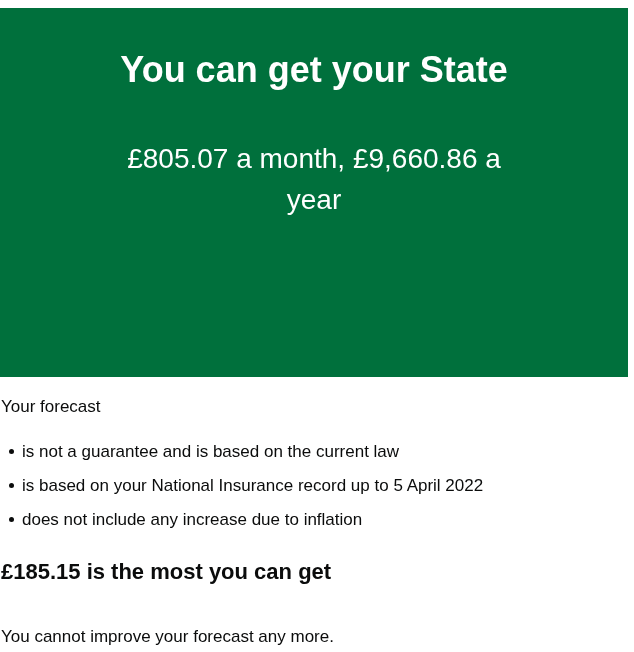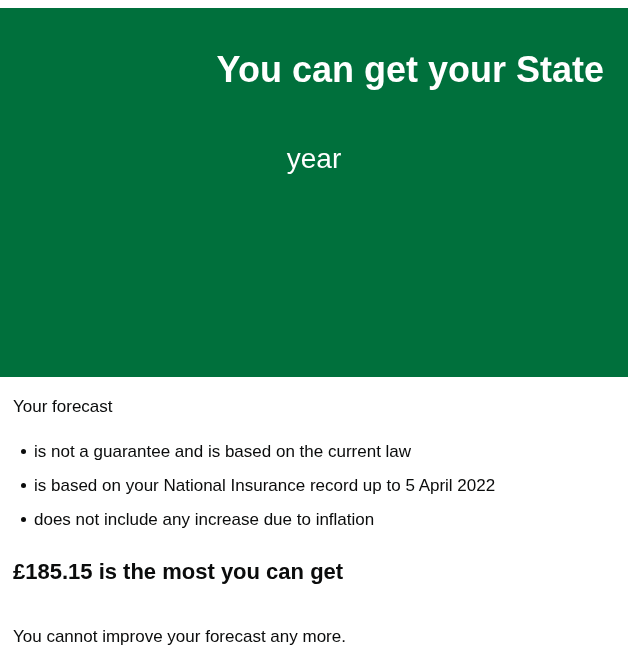--- a/index.html
+++ b/index.html
@@ -33,21 +33,20 @@
     color: #ffffff;
     text-align: center;
     padding: 39px 24px 0 24px;
   }
   .panel-title {
     margin: 0 0 46px 0;
     font-size: 36px;
     line-height: 45px;
     font-weight: 700;
     letter-spacing: 0;
-    text-align: right;
   }
   .panel-title .t-line {
     display: block;
     white-space: nowrap;
   }
   .panel-body {
     font-size: 28px;
     line-height: 41px;
     font-weight: 400;
   }
@@ -72,21 +71,21 @@
     width: 132px;
     height: 66px;
   }
 
   
   .content {
     position: absolute;
     top: 377px;
     left: 0;
     width: 528px;
-    padding-left: 13px;
+    padding-left: 1px;
     box-sizing: border-box;
   }
   .body-text {
     font-size: 17px;
     line-height: 22px;
     margin: 0;
     font-weight: 400;
   }
   .intro {
     margin-top: 19px;
@@ -128,20 +127,21 @@
 </head>
 <body>
 
 <div class="page">
 
   <div class="panel">
     <h1 class="panel-title">
       <span class="t-line">You can get your State</span>
     </h1>
     <div class="panel-body">
+      <span class="b-line">£805.07 a month, £9,660.86 a</span>
       <span class="b-line">year</span>
     </div>
   </div>
 
   <div class="content">
     <p class="body-text intro">Your forecast</p>
 
     <ul class="bullets">
       <li>is not a guarantee and is based on the current law</li>
       <li>is based on your National Insurance record up to 5 April 2022</li>

